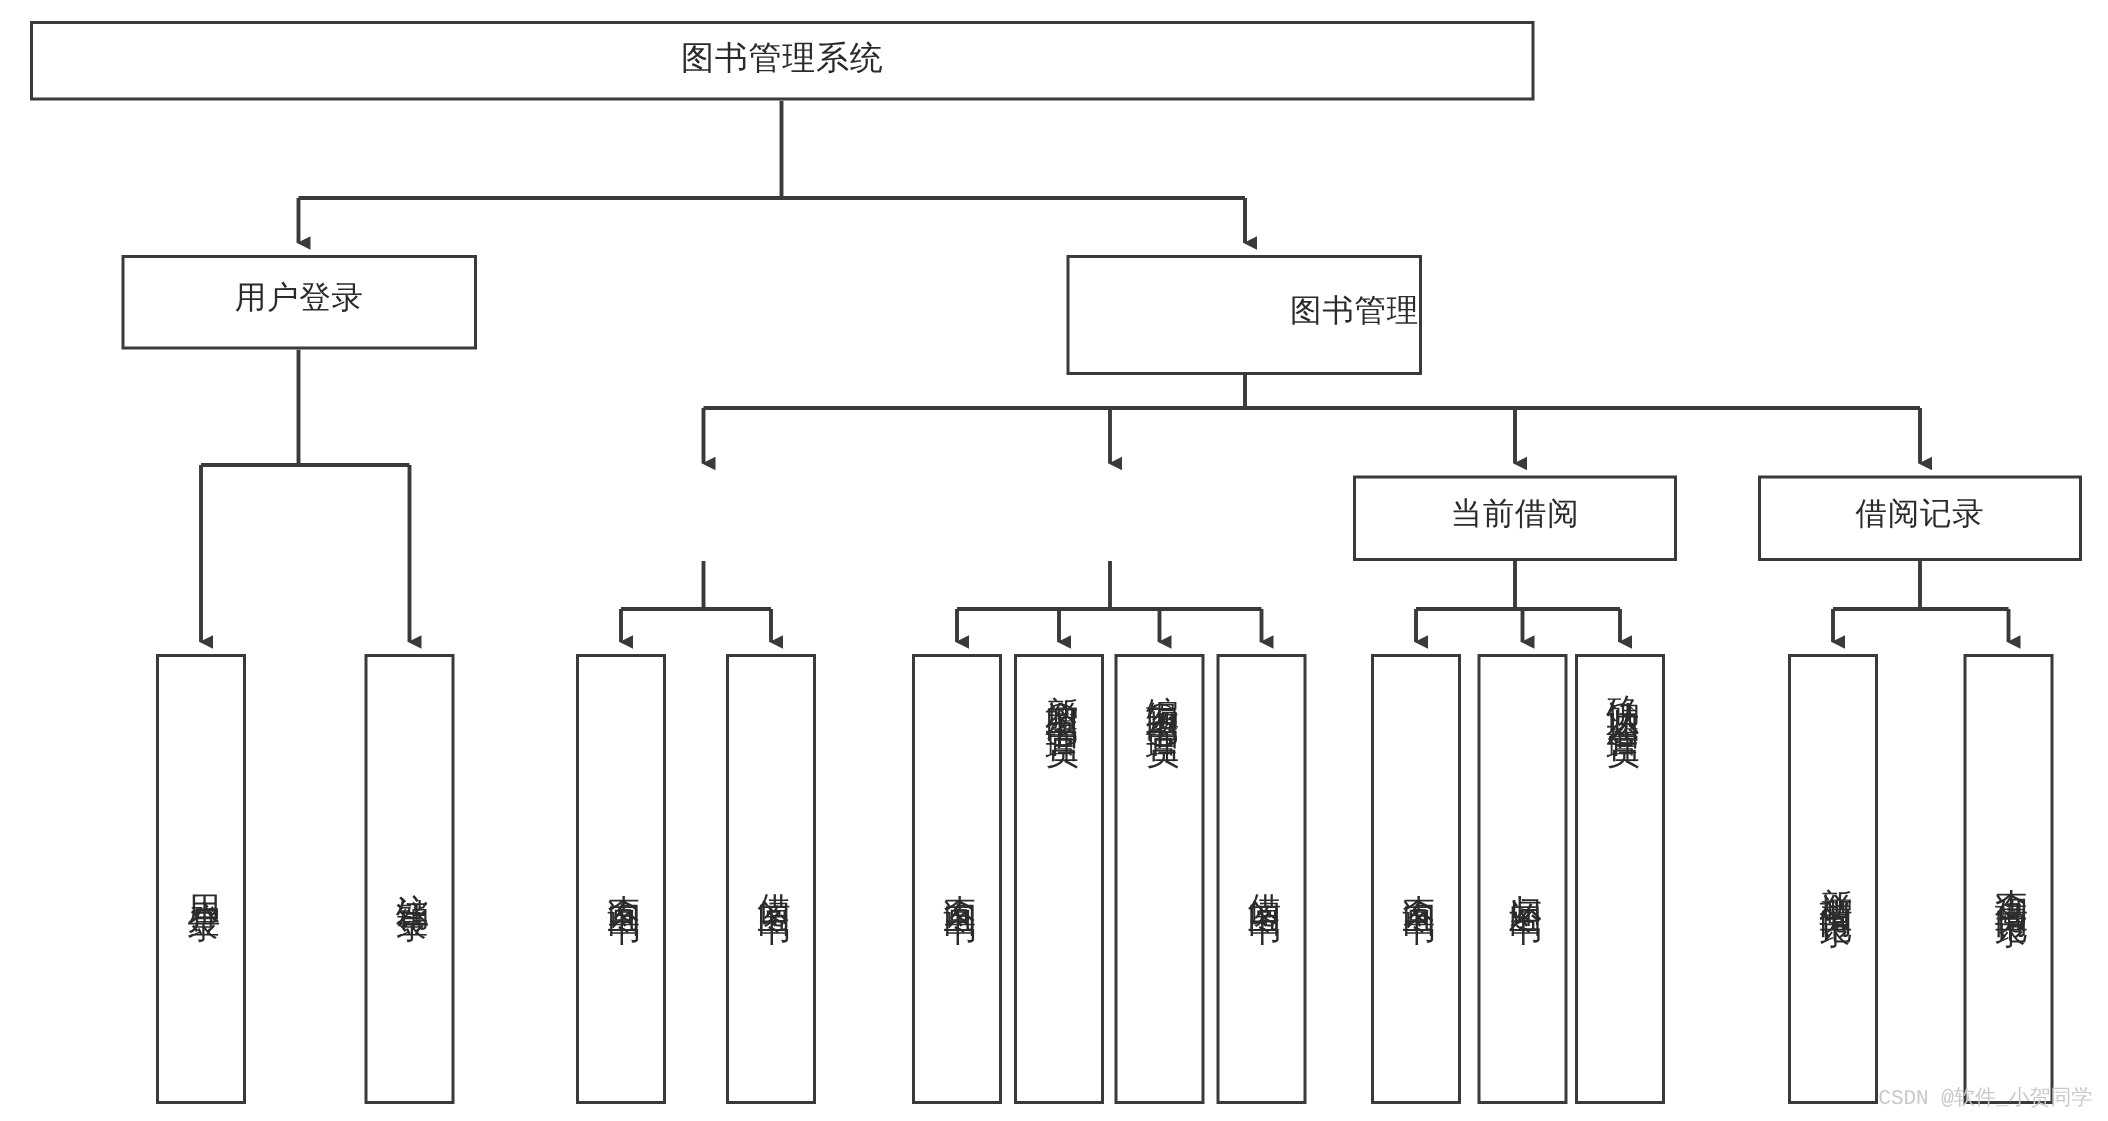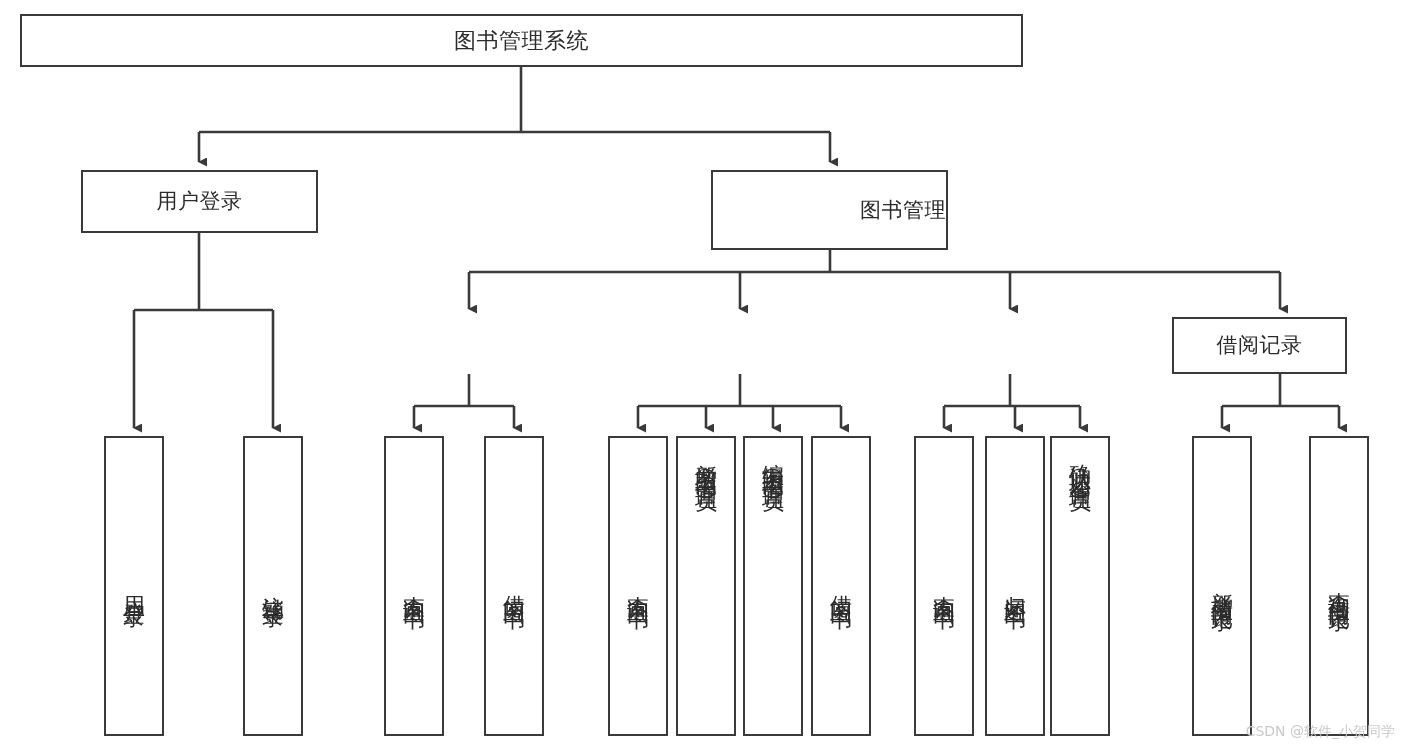--- a/index.html
+++ b/index.html
@@ -13,20 +13,21 @@
     position: relative;
     overflow: hidden;
     font-family: "DejaVu Sans", "Liberation Sans", sans-serif;
   }
   #diagram-root {
     position: absolute;
     left: 0;
     top: 0;
     width: 1405px;
     height: 747px;
+    font-family: Liberation Mono, monospace;
   }
   svg.edges {
     position: absolute;
     left: 0;
     top: 0;
     width: 1405px;
     height: 747px;
     pointer-events: none;
   }
   .node {
@@ -143,21 +144,24 @@
     <span class="label">图书管理系统</span>
   </div>
 
   <div class="node horiz" style="left:81px; top:170px; width:237px; height:63px;">
     <span class="label">用户登录</span>
   </div>
   <div class="node horiz" style="left:711px; top:170px; width:237px; height:80px;justify-content:flex-end;">
     <span class="label">图书管理</span>
   </div>
 
-  <div class="node horiz" style="left:1172px; top:317px; width:175px; height:57px;">
+  <div class="node horiz" style="left:902px; top:317px; width:216px; height:57px;">
+    <span class="label">当前借阅</span>
+  </div>
+  <div class="node horiz" style="left:1172px; top:317px; width:216px; height:57px;">
     <span class="label">借阅记录</span>
   </div>
 
   <div class="node vert mid" style="left:104px; top:436px; width:60px; height:300px;">
     <span class="label">用户登录</span>
   </div>
   <div class="node vert mid" style="left:243px; top:436px; width:60px; height:300px;">
     <span class="label">注销登录</span>
   </div>
 

